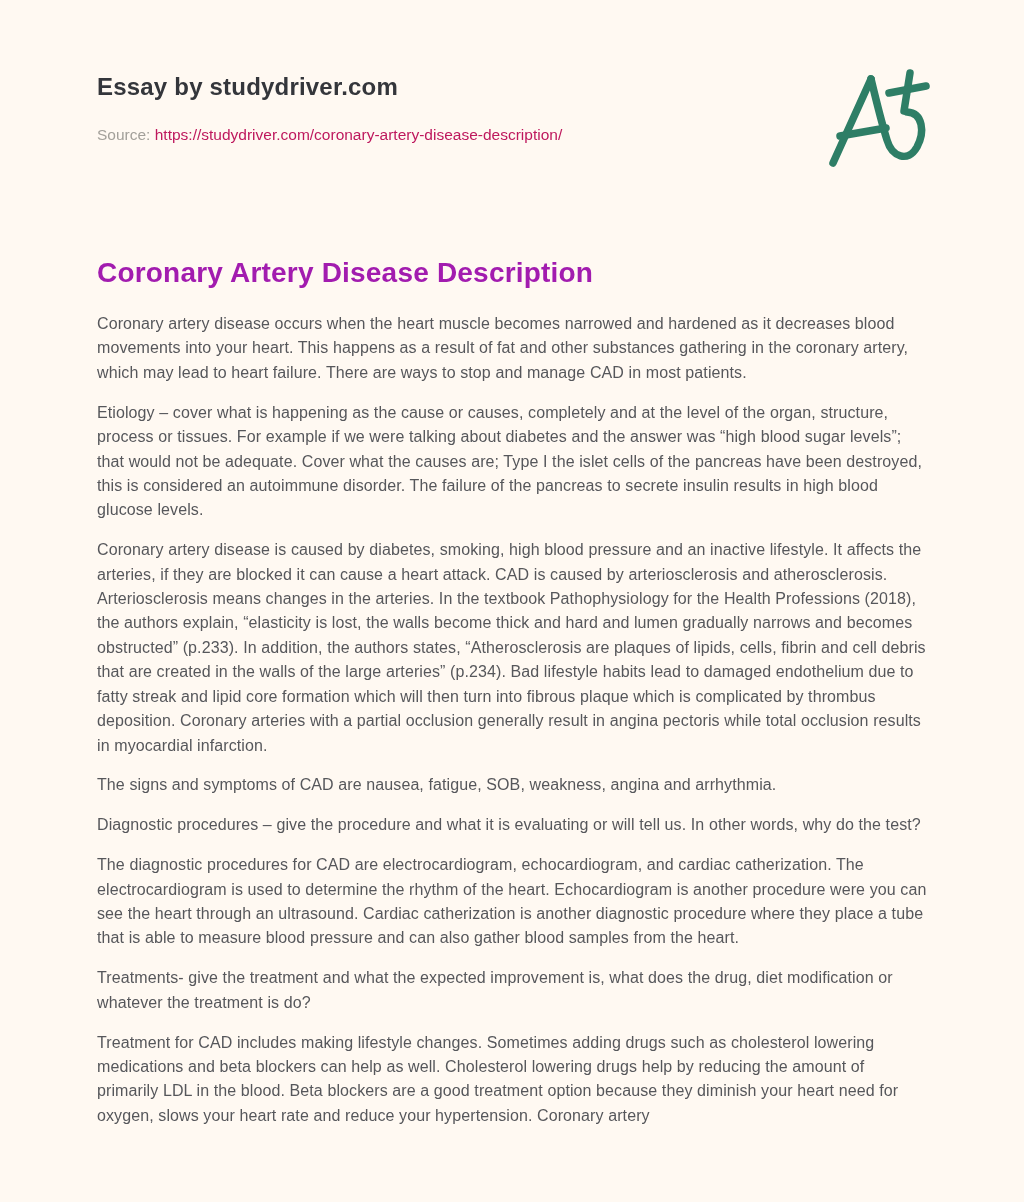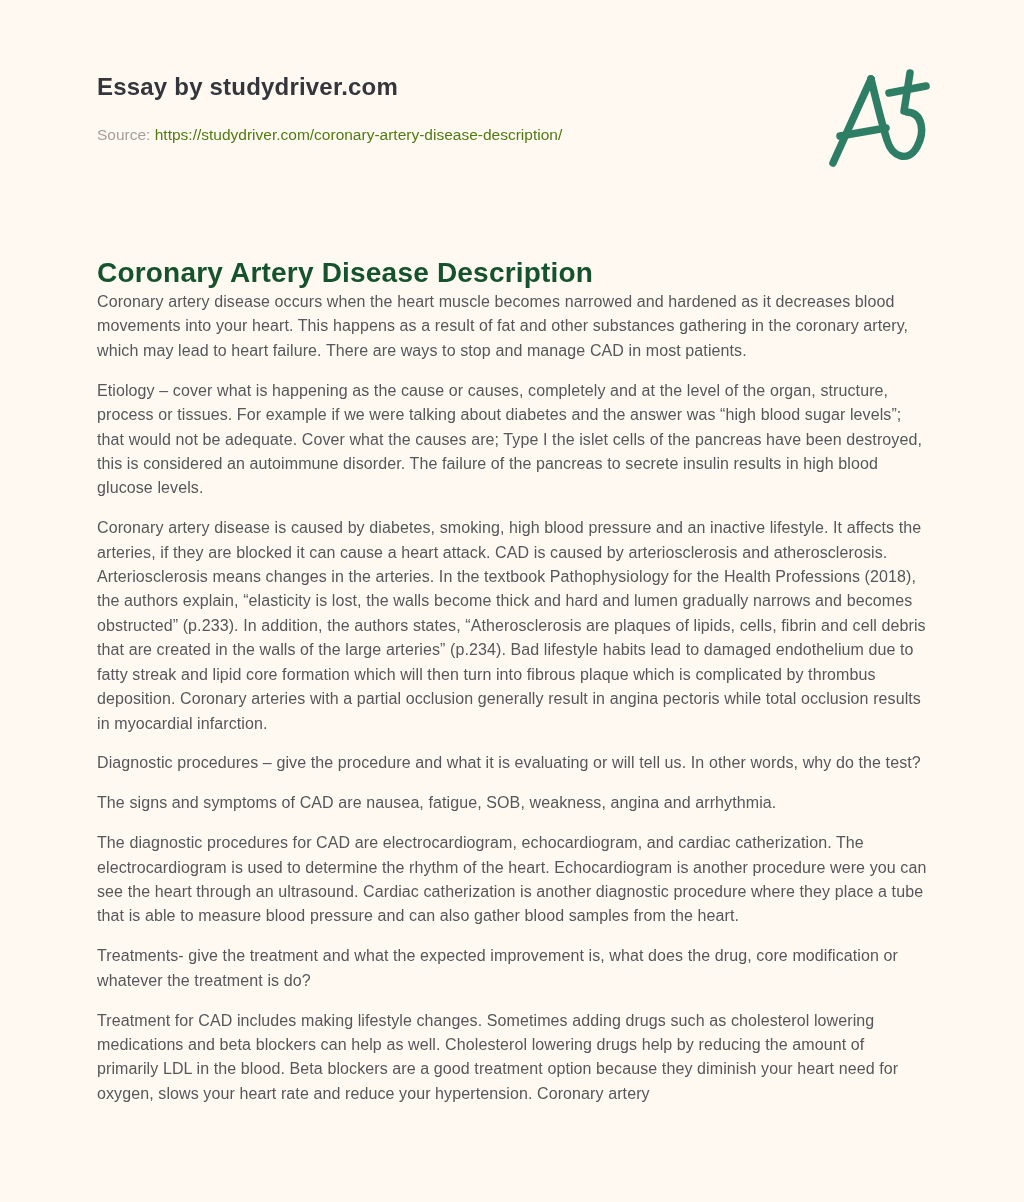--- a/index.html
+++ b/index.html
@@ -35,44 +35,45 @@
   .source-line {
     margin: 24px 0 0 0;
     font-size: 15.5px;
     line-height: 20px;
   }
   .source-label {
     color: #A3A09A;
     text-align: center;
   }
   .source-link {
-    color: #4d7c0f;
+    color: #be185d;
     text-decoration: none;
   }
   .logo {
     position: absolute;
     top: -6px;
     right: -2px;
     width: 104px;
     height: 104px;
   }
   .logo svg {
     width: 100%;
     height: 100%;
   }
   
   .essay-title {
     margin: 110px 0 0 0;
     font-size: 28px;
     line-height: 35px;
     font-weight: 700;
-    color: #14532d;
+    color: #a21caf;
     letter-spacing: 0.2px;
   }
   .essay-body {
+    margin-top: 22px;
     width: 833px;
   }
   .essay-body p {
     margin: 0 0 15.5px 0;
     font-size: 16px;
     line-height: 24.4px;
     color: #56575B;
     letter-spacing: 0.1px;
   }
 </style>
@@ -104,21 +105,21 @@
       </svg>
     </div>
   </header>
 
   <main>
     <h2 class="essay-title">Coronary Artery Disease Description</h2>
     <div class="essay-body">
       <p>Coronary artery disease occurs when the heart muscle becomes narrowed and hardened as it decreases blood movements into your heart. This happens as a result of fat and other substances gathering in the coronary artery, which may lead to heart failure. There are ways to stop and manage CAD in most patients.</p>
       <p>Etiology – cover what is happening as the cause or causes, completely and at the level of the organ, structure, process or tissues. For example if we were talking about diabetes and the answer was “high blood sugar levels”; that would not be adequate. Cover what the causes are; Type I the islet cells of the pancreas have been destroyed, this is considered an autoimmune disorder. The failure of the pancreas to secrete insulin results in high blood glucose levels.</p>
       <p>Coronary artery disease is caused by diabetes, smoking, high blood pressure and an inactive lifestyle. It affects the arteries, if they are blocked it can cause a heart attack. CAD is caused by arteriosclerosis and atherosclerosis. Arteriosclerosis means changes in the arteries. In the textbook Pathophysiology for the Health Professions (2018), the authors explain, “elasticity is lost, the walls become thick and hard and lumen gradually narrows and becomes obstructed” (p.233). In addition, the authors states, “Atherosclerosis are plaques of lipids, cells, fibrin and cell debris that are created in the walls of the large arteries” (p.234). Bad lifestyle habits lead to damaged endothelium due to fatty streak and lipid core formation which will then turn into fibrous plaque which is complicated by thrombus deposition. Coronary arteries with a partial occlusion generally result in angina pectoris while total occlusion results in myocardial infarction.</p>
+      <p>The signs and symptoms of CAD are nausea, fatigue, SOB, weakness, angina and arrhythmia.</p>
       <p>Diagnostic procedures – give the procedure and what it is evaluating or will tell us. In other words, why do the test?</p>
-      <p>The signs and symptoms of CAD are nausea, fatigue, SOB, weakness, angina and arrhythmia.</p>
       <p>The diagnostic procedures for CAD are electrocardiogram, echocardiogram, and cardiac catherization. The electrocardiogram is used to determine the rhythm of the heart. Echocardiogram is another procedure were you can see the heart through an ultrasound. Cardiac catherization is another diagnostic procedure where they place a tube that is able to measure blood pressure and can also gather blood samples from the heart.</p>
-      <p>Treatments- give the treatment and what the expected improvement is, what does the drug, core modification or whatever the treatment is do?</p>
+      <p>Treatments- give the treatment and what the expected improvement is, what does the drug, diet modification or whatever the treatment is do?</p>
       <p>Treatment for CAD includes making lifestyle changes. Sometimes adding drugs such as cholesterol lowering medications and beta blockers can help as well. Cholesterol lowering drugs help by reducing the amount of primarily LDL in the blood. Beta blockers are a good treatment option because they diminish your heart need for oxygen, slows your heart rate and reduce your hypertension. Coronary artery</p>
     </div>
   </main>
 
 </div>
 
 </body></html>

